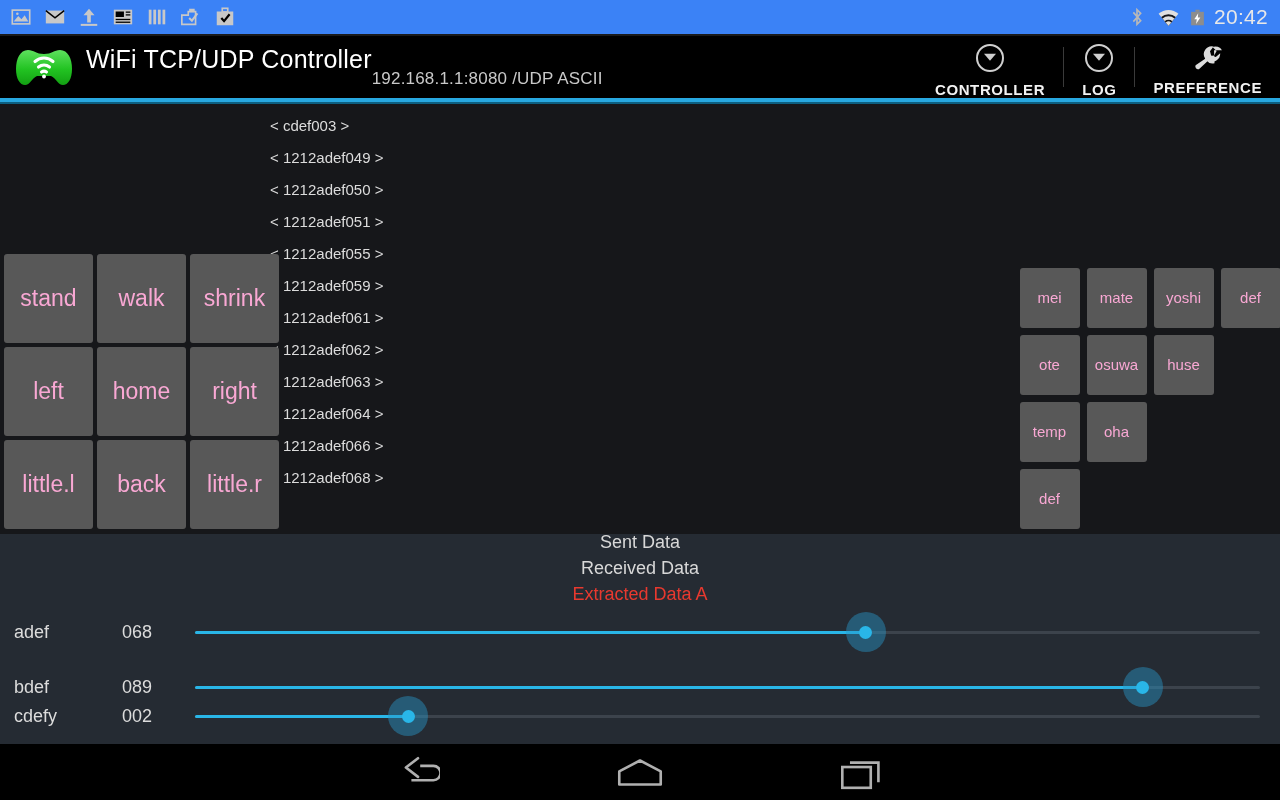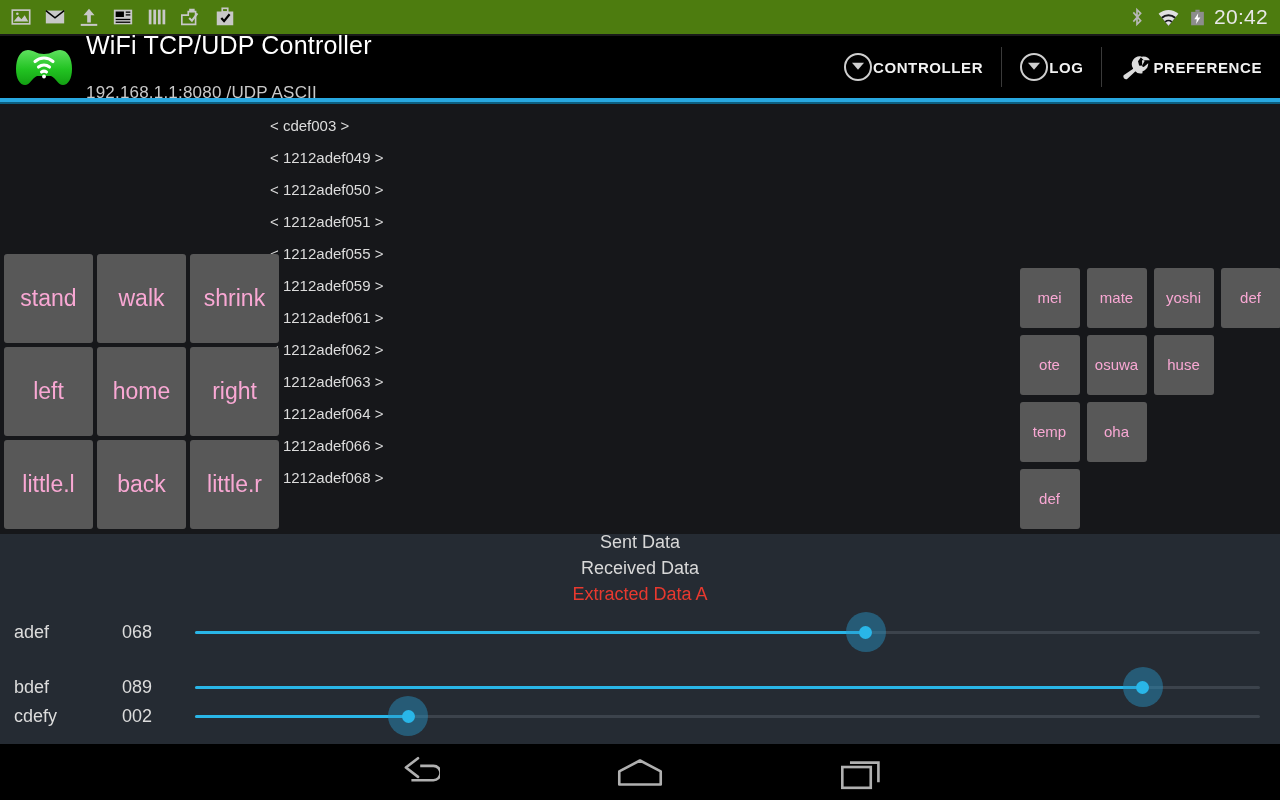--- a/index.html
+++ b/index.html
@@ -8,21 +8,21 @@
     width:1280px; height:800px;
     background:#000;
     font-family:"Liberation Sans", sans-serif;
     overflow:hidden;
   }
   #root { position:relative; width:1280px; height:800px; background:#000; }
 
   
   .statusbar {
     position:absolute; top:0; left:0; width:1280px; height:34px;
-    background:#4d7c0f;
+    background:#3b82f6;
     display:flex; align-items:center;
   }
   .status-left { display:flex; align-items:center; gap:12px; padding-left:10px; }
   .status-right { margin-left:auto; display:flex; align-items:center; gap:8px; padding-right:12px; }
   .sbicon { width:22px; height:22px; display:block; }
   .clock {
     color:#e8e8e8; font-size:21px; letter-spacing:0.3px;
     font-family:"Liberation Sans", sans-serif;
   }
   .statusbar-underline {
@@ -33,32 +33,32 @@
   
   .actionbar {
     position:absolute; top:36px; left:0; width:1280px; height:62px;
     background:#000;
     display:flex; align-items:center;
   }
   .app-logo {
     width:60px; height:46px; margin-left:14px; margin-right:12px;
     position:relative; flex:none;
   }
-  .titles { display:flex; flex-direction:column; justify-content:space-between; }
+  .titles { display:flex; flex-direction:row; justify-content:space-between; }
   .app-title {
     color:#ffffff; font-size:25px; line-height:28px; font-weight:normal;
     letter-spacing:0.2px;
   }
   .app-sub {
     color:#c9c9c9; font-size:17px; line-height:20px; letter-spacing:0.2px;margin-top:24px;
   }
   .ab-actions { margin-left:auto; display:flex; align-items:center; height:62px; }
   .ab-item {
-    display:flex; align-items:center; gap:1px;
-    padding:0 18px; height:46px; cursor:pointer;
+    display:flex; align-items:center; gap:9px;
+    padding:0 18px; height:46px; cursor:pointer;flex-direction:column;
   }
   .ab-sep { width:1px; height:40px; background:#3a3a3a; }
   .ab-label {
     color:#f2f2f2; font-size:15px; font-weight:bold; letter-spacing:0.6px;
   }
   .ab-circle {
     width:28px; height:28px; border-radius:50%;
     border:2px solid #cfcfcf; position:relative; flex:none;
   }
   .ab-circle::after {

